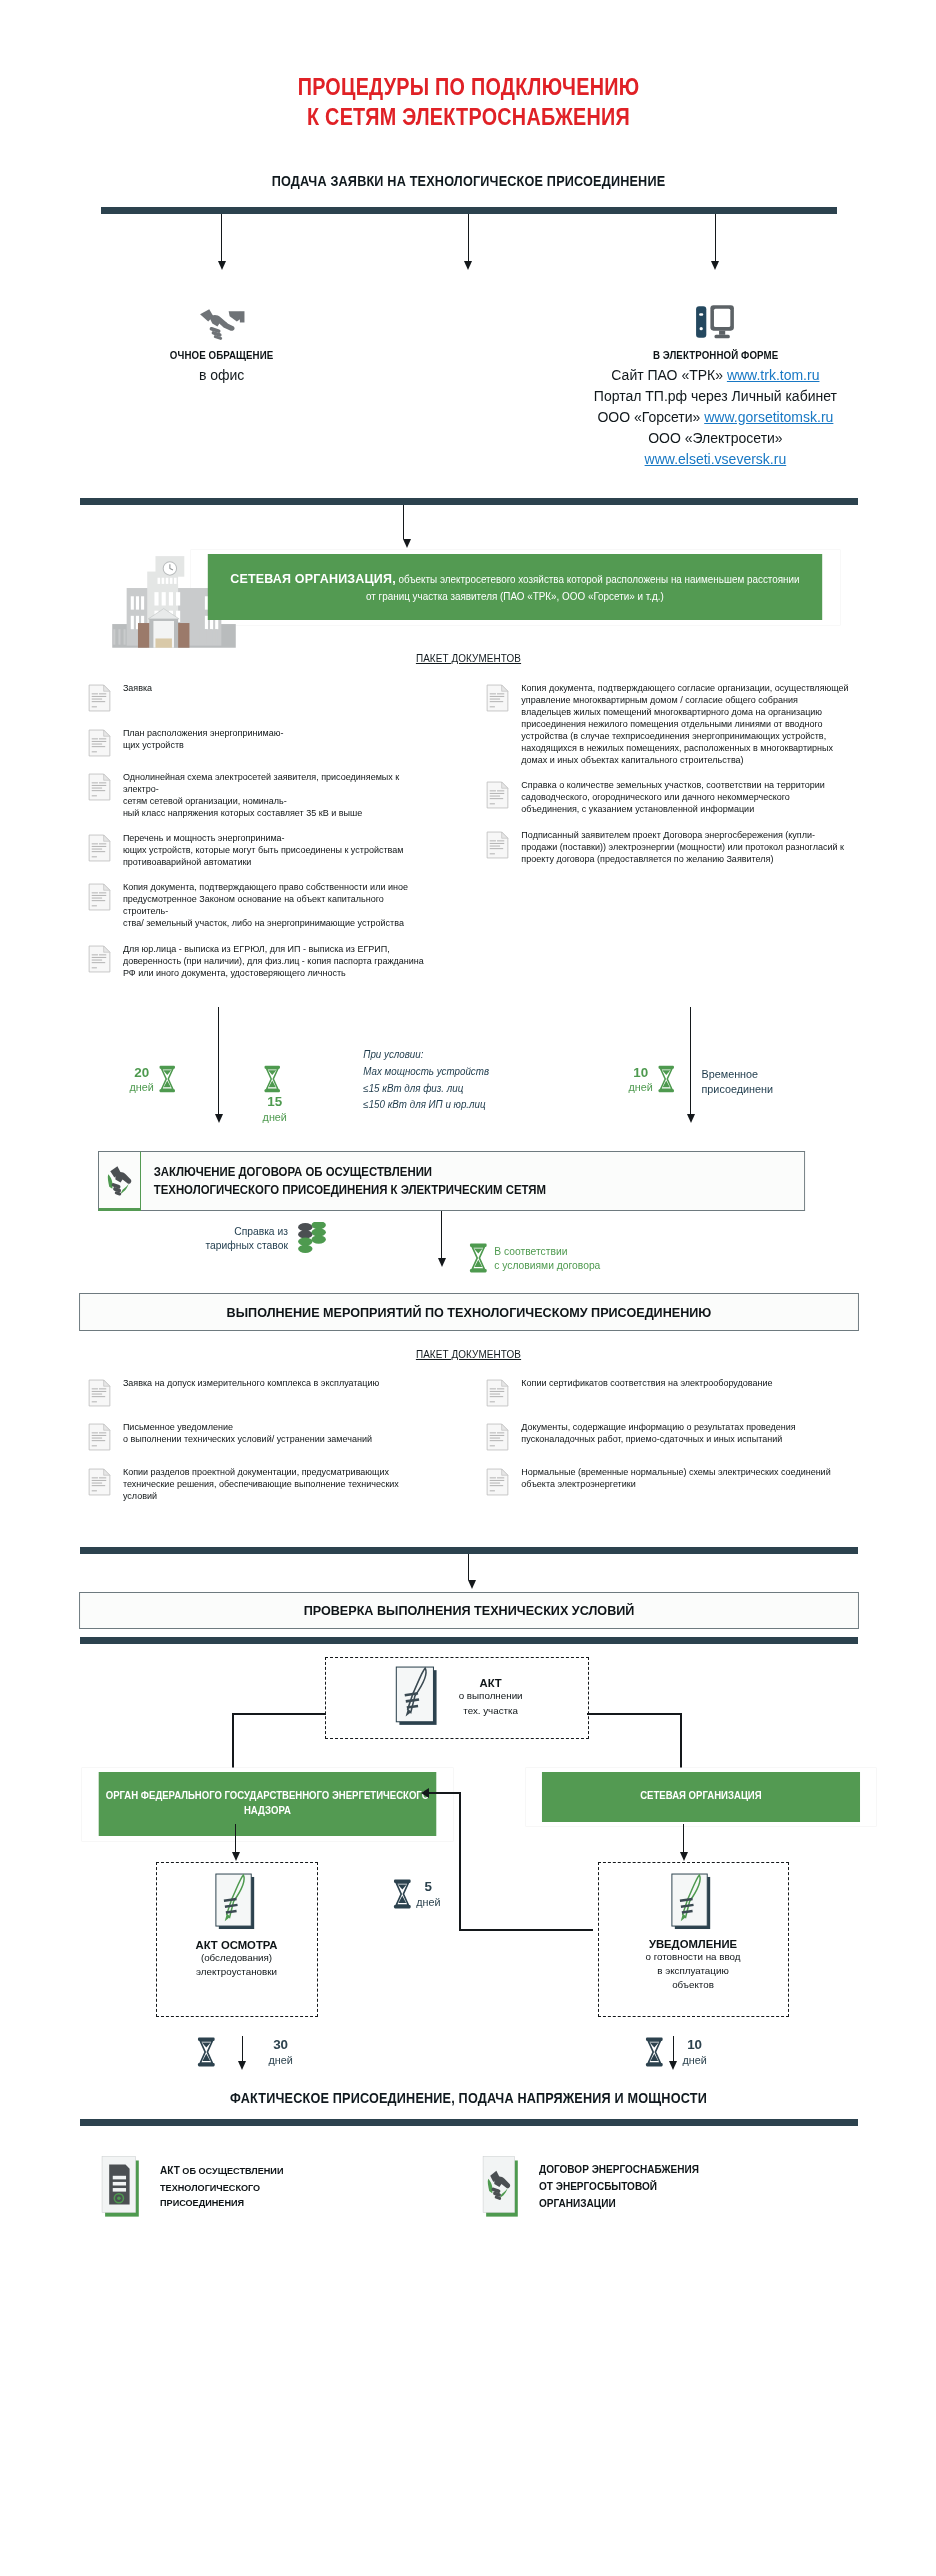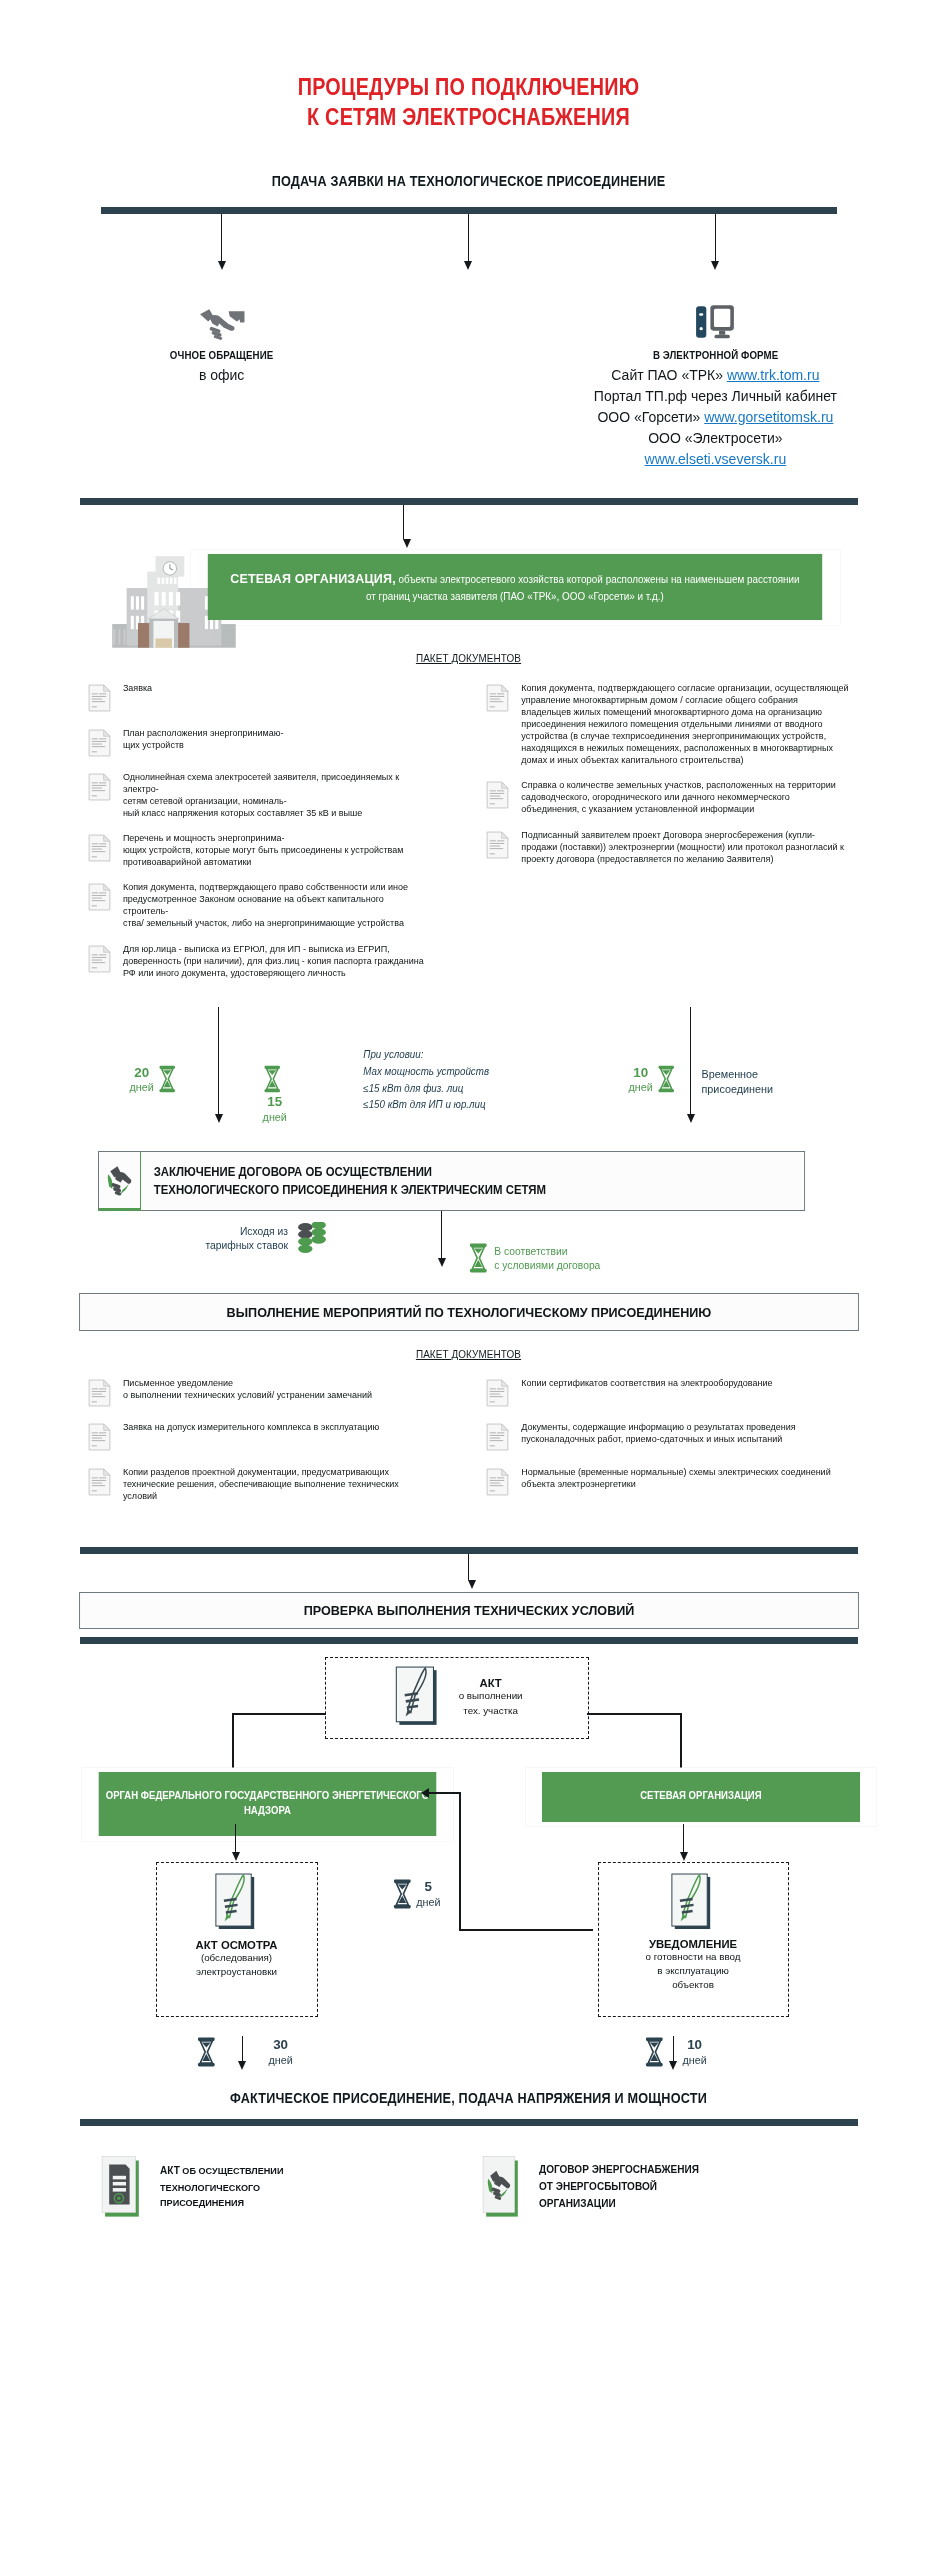--- a/index.html
+++ b/index.html
@@ -452,21 +452,21 @@
               <path d="M30 2 L42 14 H30 Z" fill="#e6e6e6" stroke="#bdbdbd" stroke-width="1.2"></path>
               <g fill="#b5b5b5">
                 <rect x="7" y="18" width="12" height="2"></rect>
                 <rect x="21" y="18" width="14" height="2"></rect>
                 <rect x="7" y="23" width="28" height="2"></rect>
                 <rect x="7" y="28" width="20" height="2"></rect>
                 <rect x="7" y="33" width="26" height="2"></rect>
                 <rect x="7" y="43" width="10" height="2"></rect>
               </g>
             </svg></div>
-        <div class="doc-txt">Справка о количестве земельных участков, расположенных на территории садоводческого, огороднического или дачного некоммерческого объединения, с указанием установленной информации</div>
+        <div class="doc-txt">Справка о количестве земельных участков, соответствии на территории садоводческого, огороднического или дачного некоммерческого объединения, с указанием установленной информации</div>
       </div>
       <div class="doc-item">
         <div class="doc-ico"><svg width="23" height="28" viewBox="0 0 44 54">
               <path d="M2 2 H30 L42 14 V52 H2 Z" fill="#f7f7f7" stroke="#bdbdbd" stroke-width="1.6"></path>
               <path d="M30 2 L42 14 H30 Z" fill="#e6e6e6" stroke="#bdbdbd" stroke-width="1.2"></path>
               <g fill="#b5b5b5">
                 <rect x="7" y="18" width="12" height="2"></rect>
                 <rect x="21" y="18" width="14" height="2"></rect>
                 <rect x="7" y="23" width="28" height="2"></rect>
                 <rect x="7" y="28" width="20" height="2"></rect>
@@ -569,21 +569,21 @@
   </div>
 
   <div class="tariff-row">
     <div style="position:absolute;left:340px;top:0;">
       <div class="vline" style="height:47px"></div>
         <div class="arrowhead"></div>
     </div>
 
     <div class="tariff-item" style="left:108px;top:10.3px;">
       <div class="tariff-text dark">
-        <div>Исходя из</div>
+        <div>Справка из</div>
         <div>тарифных ставок</div>
       </div>
       <span>
         <svg width="34" height="33" viewBox="0 0 66 64">
           <ellipse cx="20" cy="10" rx="14" ry="8" fill="#4b4f52"></ellipse>
           <ellipse cx="20" cy="24" rx="14" ry="8" fill="#4b4f52"></ellipse>
           <ellipse cx="20" cy="38" rx="14" ry="8" fill="#4e9a4f"></ellipse>
           <ellipse cx="20" cy="52" rx="14" ry="8" fill="#4e9a4f"></ellipse>
           <ellipse cx="46" cy="6" rx="14" ry="8" fill="#4e9a4f"></ellipse>
           <ellipse cx="46" cy="20" rx="14" ry="8" fill="#4e9a4f"></ellipse>
@@ -623,36 +623,36 @@
               <path d="M30 2 L42 14 H30 Z" fill="#e6e6e6" stroke="#bdbdbd" stroke-width="1.2"></path>
               <g fill="#b5b5b5">
                 <rect x="7" y="18" width="12" height="2"></rect>
                 <rect x="21" y="18" width="14" height="2"></rect>
                 <rect x="7" y="23" width="28" height="2"></rect>
                 <rect x="7" y="28" width="20" height="2"></rect>
                 <rect x="7" y="33" width="26" height="2"></rect>
                 <rect x="7" y="43" width="10" height="2"></rect>
               </g>
             </svg></div>
+        <div class="doc-txt">Заявка на допуск измерительного комплекса в эксплуатацию</div>
+      </div>
+      <div class="doc-item">
+        <div class="doc-ico"><svg width="23" height="28" viewBox="0 0 44 54">
+              <path d="M2 2 H30 L42 14 V52 H2 Z" fill="#f7f7f7" stroke="#bdbdbd" stroke-width="1.6"></path>
+              <path d="M30 2 L42 14 H30 Z" fill="#e6e6e6" stroke="#bdbdbd" stroke-width="1.2"></path>
+              <g fill="#b5b5b5">
+                <rect x="7" y="18" width="12" height="2"></rect>
+                <rect x="21" y="18" width="14" height="2"></rect>
+                <rect x="7" y="23" width="28" height="2"></rect>
+                <rect x="7" y="28" width="20" height="2"></rect>
+                <rect x="7" y="33" width="26" height="2"></rect>
+                <rect x="7" y="43" width="10" height="2"></rect>
+              </g>
+            </svg></div>
         <div class="doc-txt">Письменное уведомление<br>о выполнении технических условий/ устранении замечаний</div>
-      </div>
-      <div class="doc-item">
-        <div class="doc-ico"><svg width="23" height="28" viewBox="0 0 44 54">
-              <path d="M2 2 H30 L42 14 V52 H2 Z" fill="#f7f7f7" stroke="#bdbdbd" stroke-width="1.6"></path>
-              <path d="M30 2 L42 14 H30 Z" fill="#e6e6e6" stroke="#bdbdbd" stroke-width="1.2"></path>
-              <g fill="#b5b5b5">
-                <rect x="7" y="18" width="12" height="2"></rect>
-                <rect x="21" y="18" width="14" height="2"></rect>
-                <rect x="7" y="23" width="28" height="2"></rect>
-                <rect x="7" y="28" width="20" height="2"></rect>
-                <rect x="7" y="33" width="26" height="2"></rect>
-                <rect x="7" y="43" width="10" height="2"></rect>
-              </g>
-            </svg></div>
-        <div class="doc-txt">Заявка на допуск измерительного комплекса в эксплуатацию</div>
       </div>
       <div class="doc-item">
         <div class="doc-ico"><svg width="23" height="28" viewBox="0 0 44 54">
               <path d="M2 2 H30 L42 14 V52 H2 Z" fill="#f7f7f7" stroke="#bdbdbd" stroke-width="1.6"></path>
               <path d="M30 2 L42 14 H30 Z" fill="#e6e6e6" stroke="#bdbdbd" stroke-width="1.2"></path>
               <g fill="#b5b5b5">
                 <rect x="7" y="18" width="12" height="2"></rect>
                 <rect x="21" y="18" width="14" height="2"></rect>
                 <rect x="7" y="23" width="28" height="2"></rect>
                 <rect x="7" y="28" width="20" height="2"></rect>

